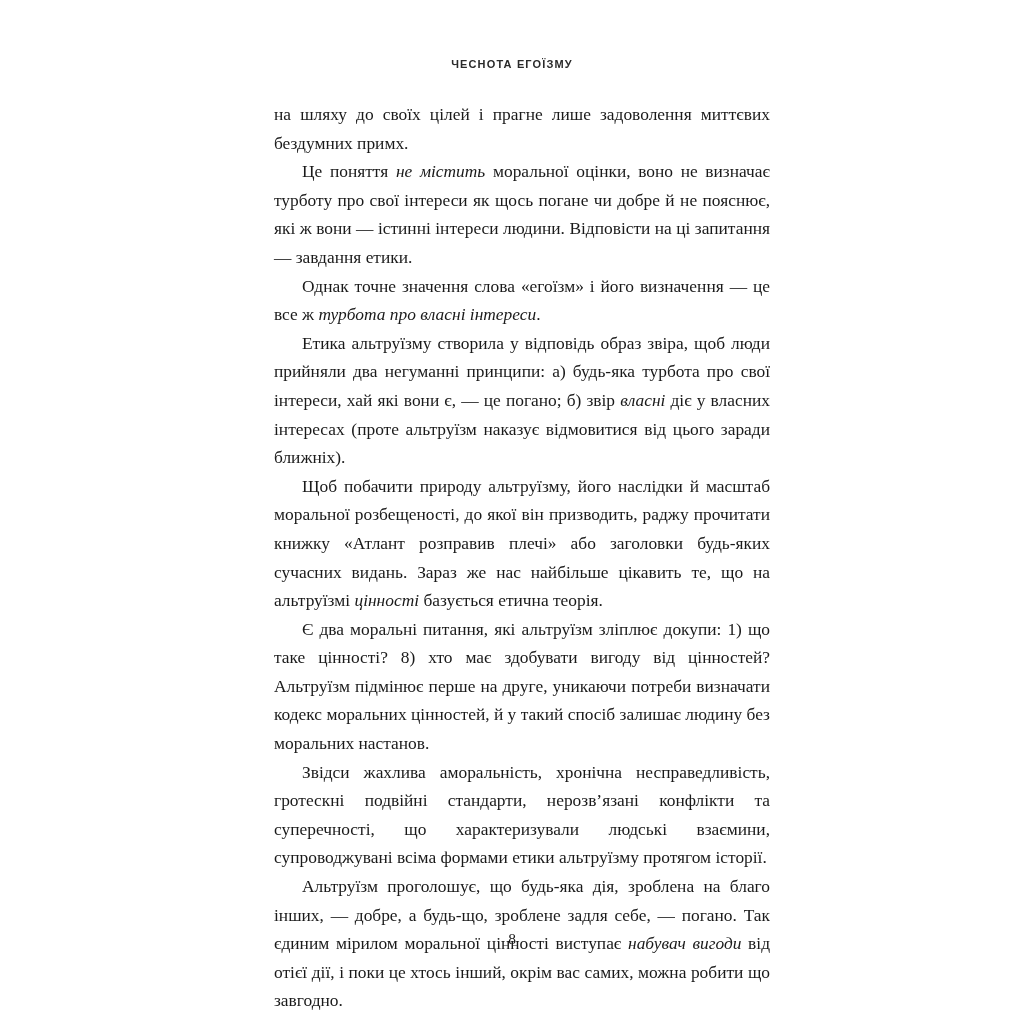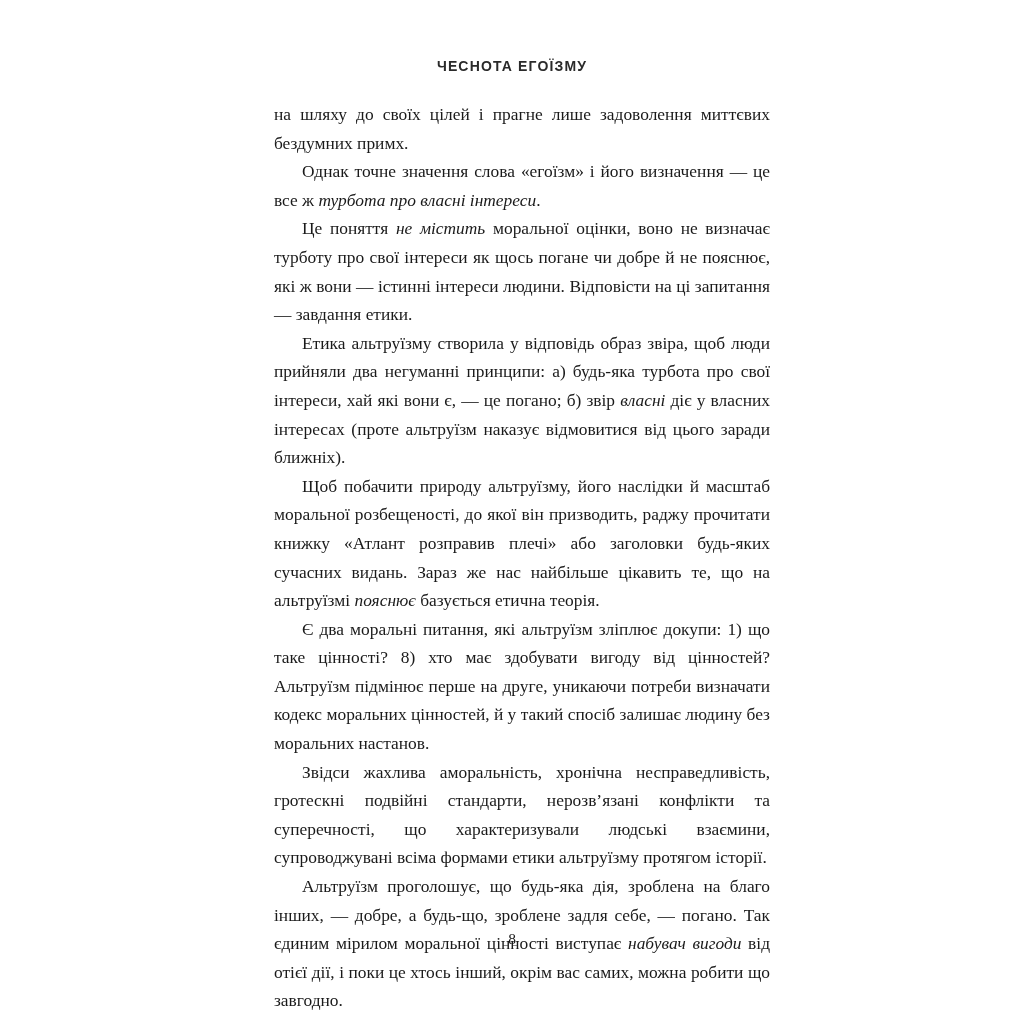--- a/index.html
+++ b/index.html
@@ -21,21 +21,21 @@
   }
 
   
   .running-head {
     position: absolute;
     top: 58px;
     left: 0;
     width: 1024px;
     text-align: center;
     font-family: "Liberation Sans", "DejaVu Sans", sans-serif;
-    font-size: 14px;
+    font-size: 11px;
     font-weight: 600;
     letter-spacing: 1.15px;
     text-transform: uppercase;
     color: #2a2a2a;
     white-space: pre;
   }
 
   
   .textblock {
     position: absolute;
@@ -78,24 +78,24 @@
 </style>
 </head>
 <body>
 
 <div class="page">
 
   <div class="running-head">Чеснота егоїзму</div>
 
   <div class="textblock">
       <p class="para continued"><span>на шляху до своїх цілей і прагне лише задоволення миттєвих бездумних примх.</span></p>
+      <p class="para"><span>Це поняття </span><em>не містить</em><span> моральної оцінки, воно не визначає турботу про свої інтереси як щось погане чи добре й не пояснює, які ж вони — істинні інтереси людини. Відповісти на ці запитання — завдання етики.</span></p>
       <p class="para"><span>Однак точне значення слова «егоїзм» і його визначення — це все ж </span><em>турбота про власні інтереси</em><span>.</span></p>
-      <p class="para"><span>Це поняття </span><em>не містить</em><span> моральної оцінки, воно не визначає турботу про свої інтереси як щось погане чи добре й не пояснює, які ж вони — істинні інтереси людини. Відповісти на ці запитання — завдання етики.</span></p>
       <p class="para"><span>Етика альтруїзму створила у відповідь образ звіра, щоб люди прийняли два негуманні принципи: а) будь-яка турбота про свої інтереси, хай які вони є, — це погано; б) звір </span><em>власні</em><span> діє у власних інтересах (проте альтруїзм наказує відмовитися від цього заради ближніх).</span></p>
-      <p class="para"><span>Щоб побачити природу альтруїзму, його наслідки й масштаб моральної розбещеності, до якої він призводить, раджу прочитати книжку «Атлант розправив плечі» або заголовки будь-яких сучасних видань. Зараз же нас найбільше цікавить те, що на альтруїзмі </span><em>пояснює</em><span> базується етична теорія.</span></p>
+      <p class="para"><span>Щоб побачити природу альтруїзму, його наслідки й масштаб моральної розбещеності, до якої він призводить, раджу прочитати книжку «Атлант розправив плечі» або заголовки будь-яких сучасних видань. Зараз же нас найбільше цікавить те, що на альтруїзмі </span><em>цінності</em><span> базується етична теорія.</span></p>
       <p class="para"><span>Є два моральні питання, які альтруїзм зліплює докупи: 1) що таке цінності? 8) хто має здобувати вигоду від цінностей? Альтруїзм підмінює перше на друге, уникаючи потреби визначати кодекс моральних цінностей, й у такий спосіб залишає людину без моральних настанов.</span></p>
       <p class="para"><span>Звідси жахлива аморальність, хронічна несправедливість, гротескні подвійні стандарти, нерозв’язані конфлікти та суперечності, що характеризували людські взаємини, супроводжувані всіма формами етики альтруїзму протягом історії.</span></p>
       <p class="para"><span>Альтруїзм проголошує, що будь-яка дія, зроблена на благо інших, — добре, а будь-що, зроблене задля себе, — погано. Так єдиним мірилом моральної цінності виступає </span><em>набувач вигоди</em><span> від отієї дії, і поки це хтось інший, окрім вас самих, можна робити що завгодно.</span></p>
     </div>
 
   <div class="folio">8</div>
 
 </div>
 
 </body></html>

